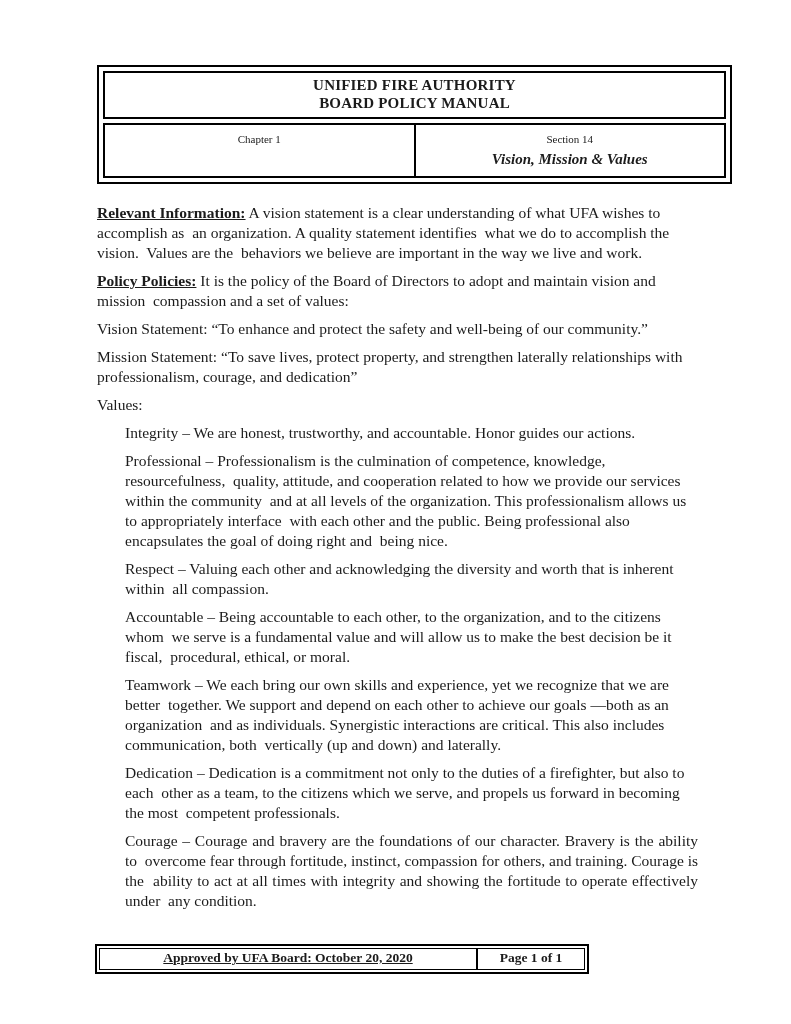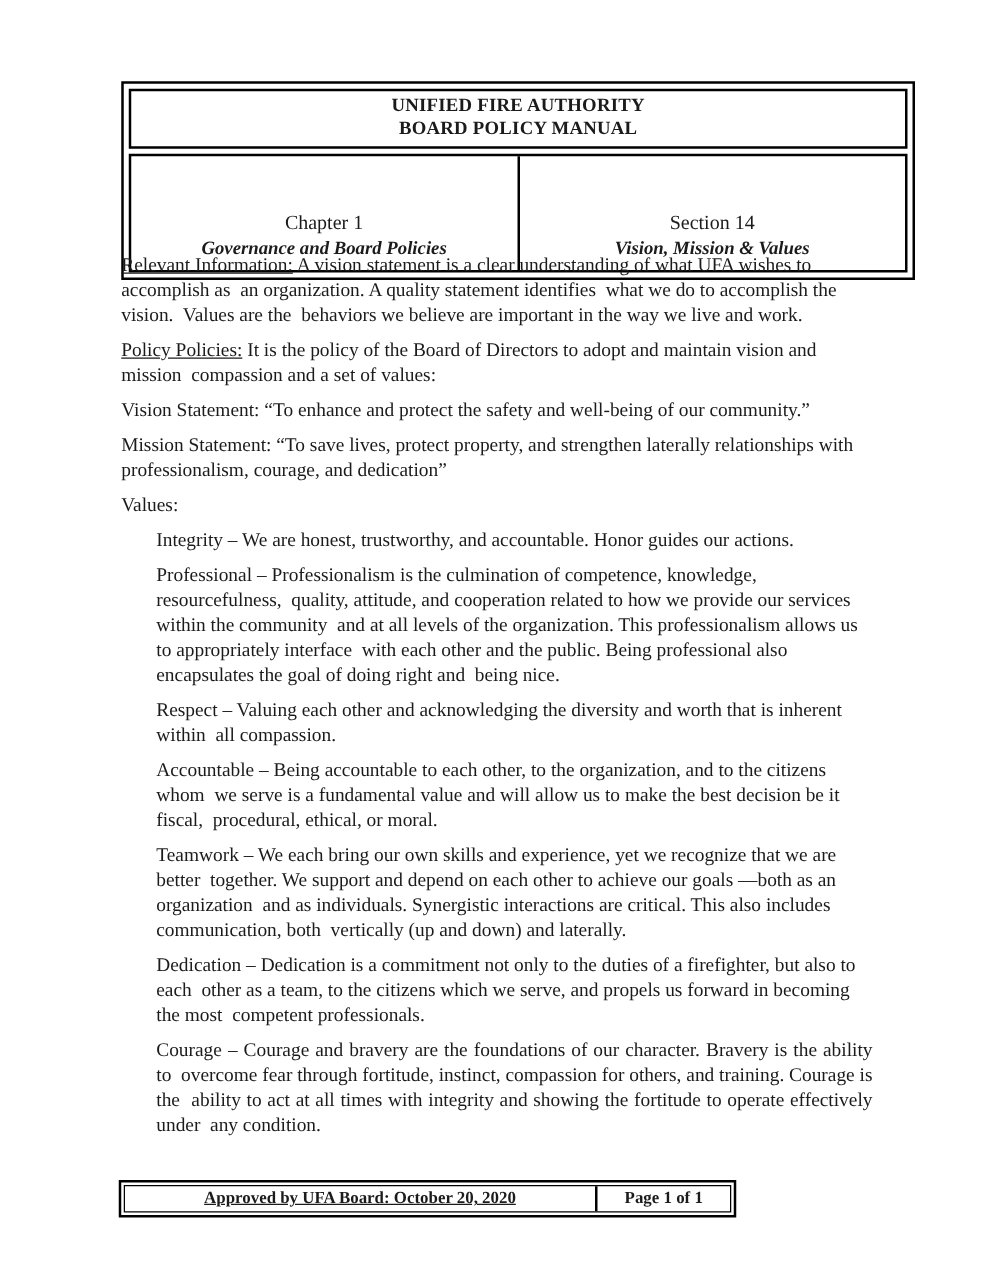--- a/index.html
+++ b/index.html
@@ -32,33 +32,33 @@
     line-height: 18px;
     letter-spacing: 0.2px;
   }
   .hdr-grid {
     border: 2px solid #000;
     margin-top: 4px;
     display: flex;
   }
   .hdr-cell { flex: 1; text-align: center; padding: 4px 0 7px; }
   .hdr-cell-left { border-right: 2px solid #000; }
-  .hdr-cell-label { font-size: 16px; line-height: 20px; margin-top: 40px; }
+  .hdr-cell-label { font-size: 11px; line-height: 20px; }
   .hdr-cell-name { font-size: 15px; line-height: 20px; font-weight: bold; font-style: italic; }
 
   
   .body-text {
     position: absolute;
     left: 97px; top: 203px;
     width: 601px;
     font-size: 15.5px;
     line-height: 20px;
   }
   .para { margin: 0 0 8px 0; white-space: pre-wrap; }
-  .lead { font-weight: normal; text-decoration: underline; }
+  .lead { font-weight: bold; text-decoration: underline; }
   .value { margin-left: 28px; }
   .justify { text-align: justify; }
 
   
   .ftr-outer {
     position: absolute;
     left: 95px; top: 944px;
     width: 494px;
     box-sizing: border-box;
     border: 2px solid #000;
@@ -82,21 +82,20 @@
 <div class="page">
 
   <div class="hdr-outer">
     <div class="hdr-title">
       <div>UNIFIED FIRE AUTHORITY</div>
       <div>BOARD POLICY MANUAL</div>
     </div>
     <div class="hdr-grid">
       <div class="hdr-cell hdr-cell-left">
         <div class="hdr-cell-label">Chapter 1</div>
-        <div class="hdr-cell-name">Governance and Board Policies</div>
       </div>
       <div class="hdr-cell">
         <div class="hdr-cell-label">Section 14</div>
         <div class="hdr-cell-name">Vision, Mission &amp; Values</div>
       </div>
     </div>
   </div>
 
   <div class="body-text">
     <p class="para"><span class="lead">Relevant Information:</span><span> A vision statement is a clear understanding of what UFA wishes to accomplish as  an organization. A quality statement identifies  what we do to accomplish the vision.  Values are the  behaviors we believe are important in the way we live and work.</span></p>

